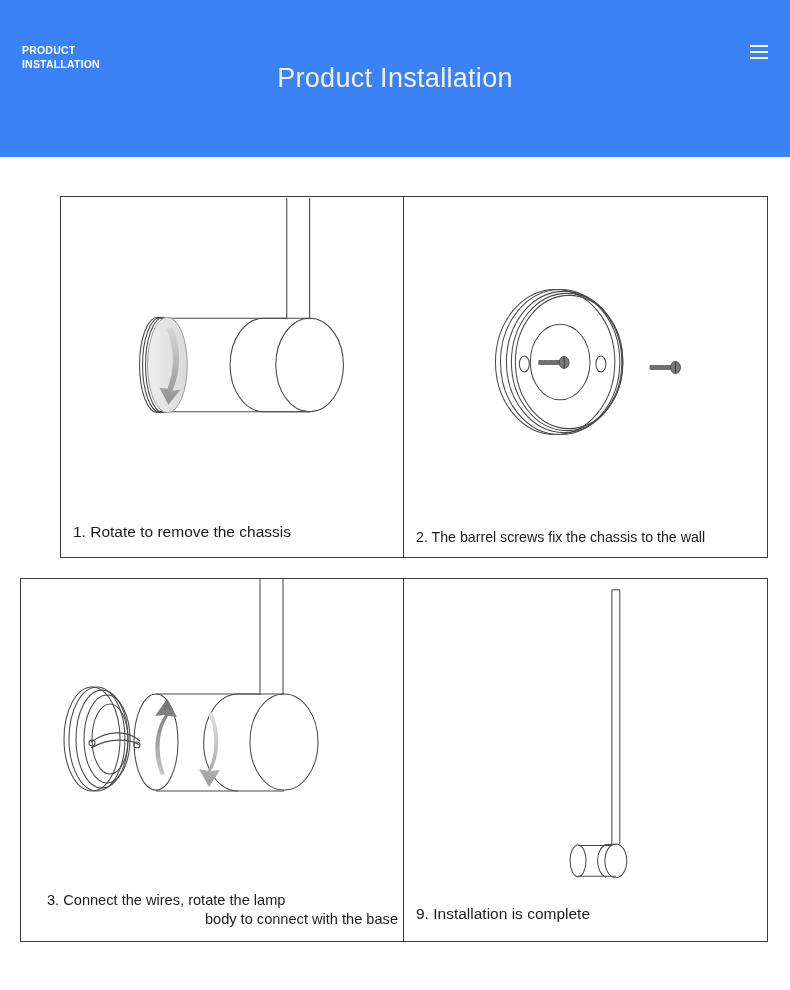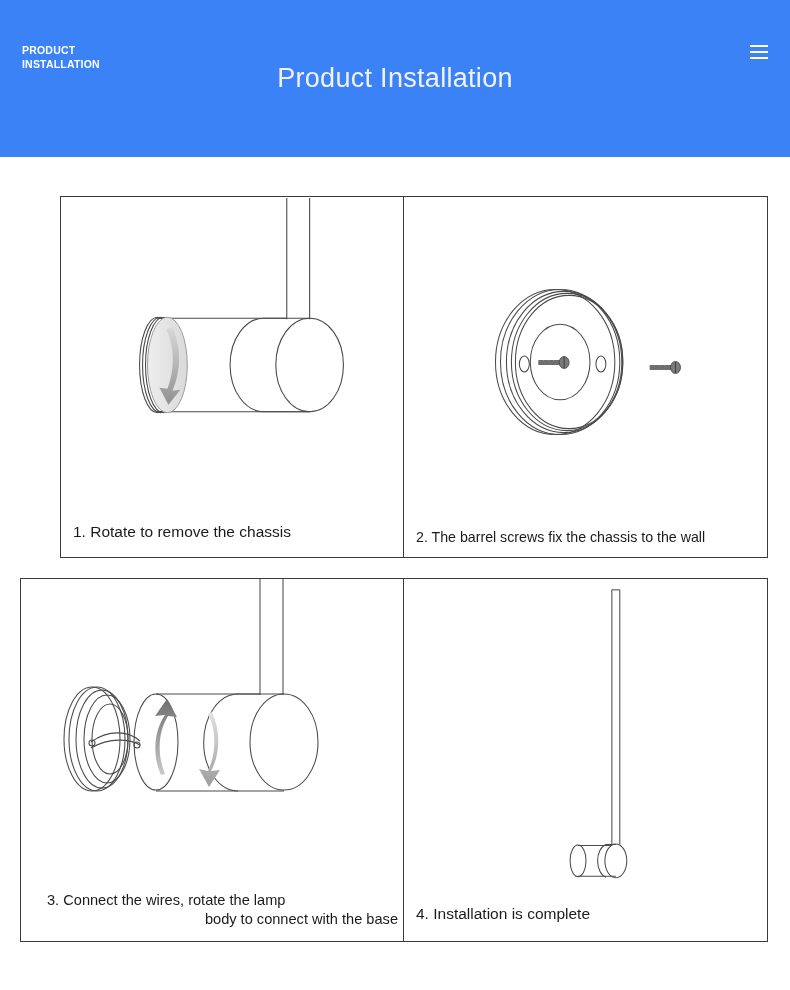--- a/index.html
+++ b/index.html
@@ -246,16 +246,16 @@
         <line x1="209" y1="10" x2="217" y2="10"></line>
 
         <path d="M175 267 L209 267"></path>
         <path d="M175 298 L213 298"></path>
         <ellipse cx="175" cy="282.5" rx="8" ry="16"></ellipse>
         <ellipse cx="213" cy="282.5" rx="11" ry="17"></ellipse>
         <path d="M203 266 A11 17 0 0 0 203 299"></path>
         <line x1="203" y1="266" x2="213" y2="266"></line>
       </g>
     </svg>
-    <div class="caption cap-4">4. Installation is complete</div>
+    <div class="caption cap-4">9. Installation is complete</div>
   </div>
 
 </div>
 
 </body></html>

